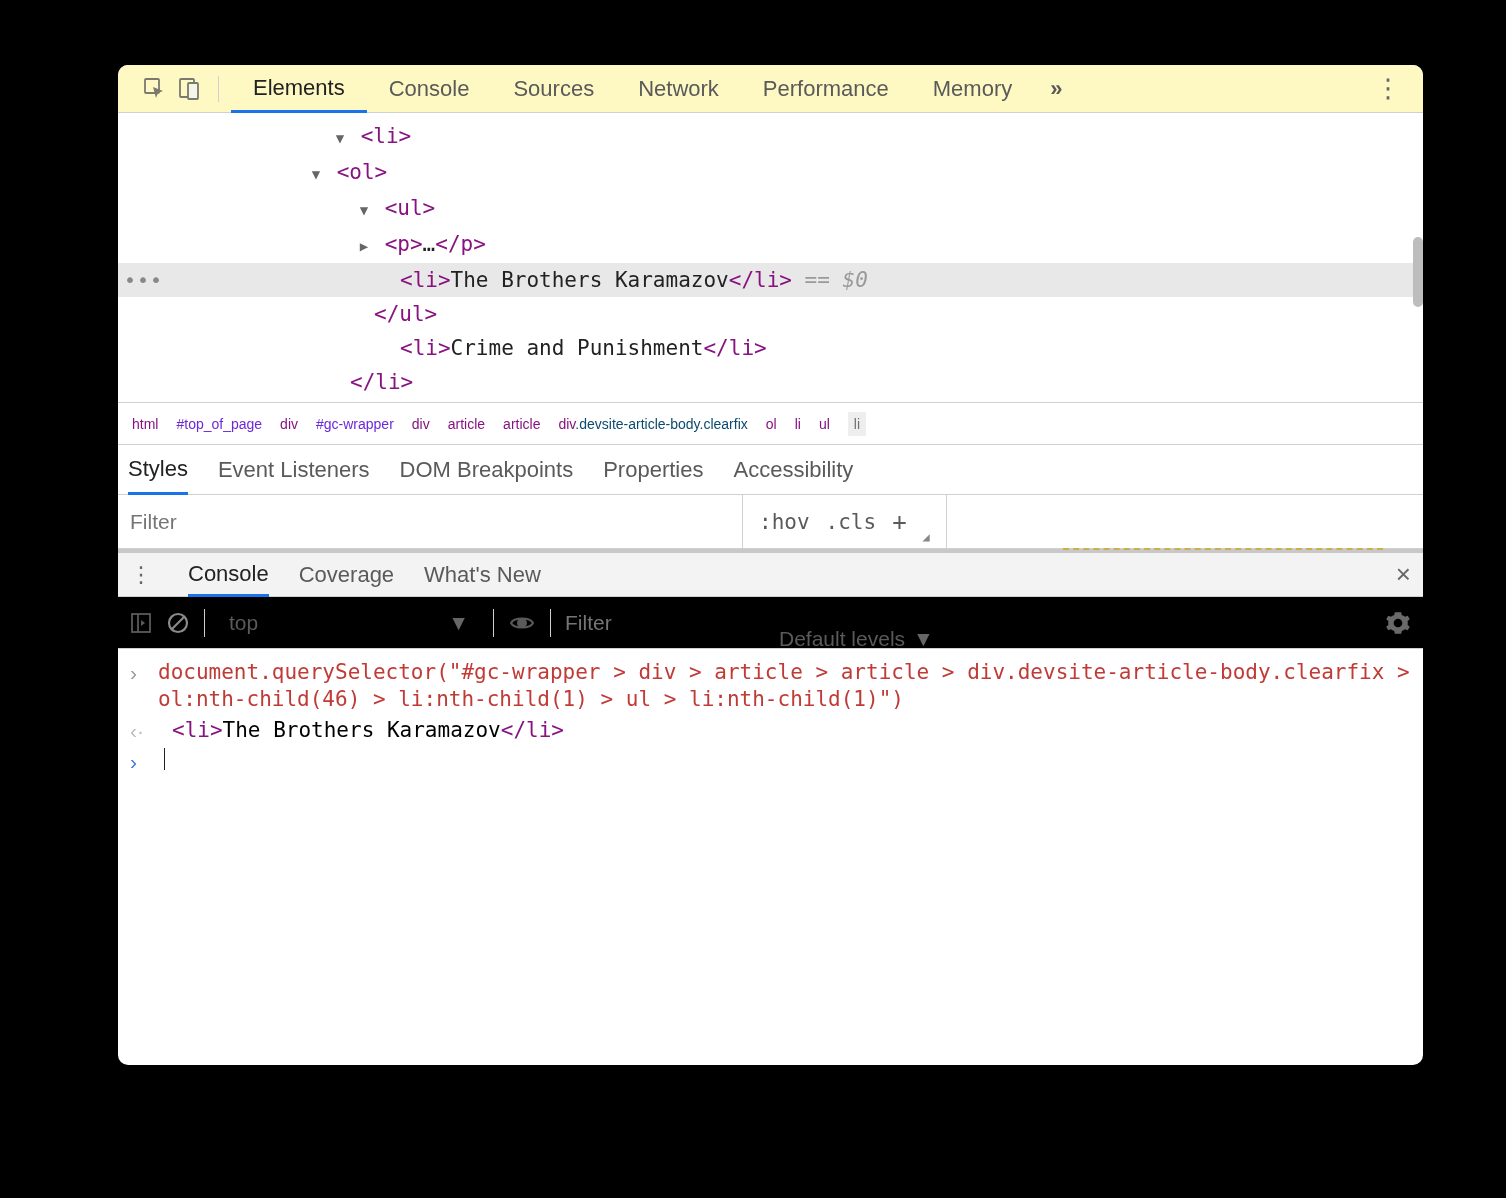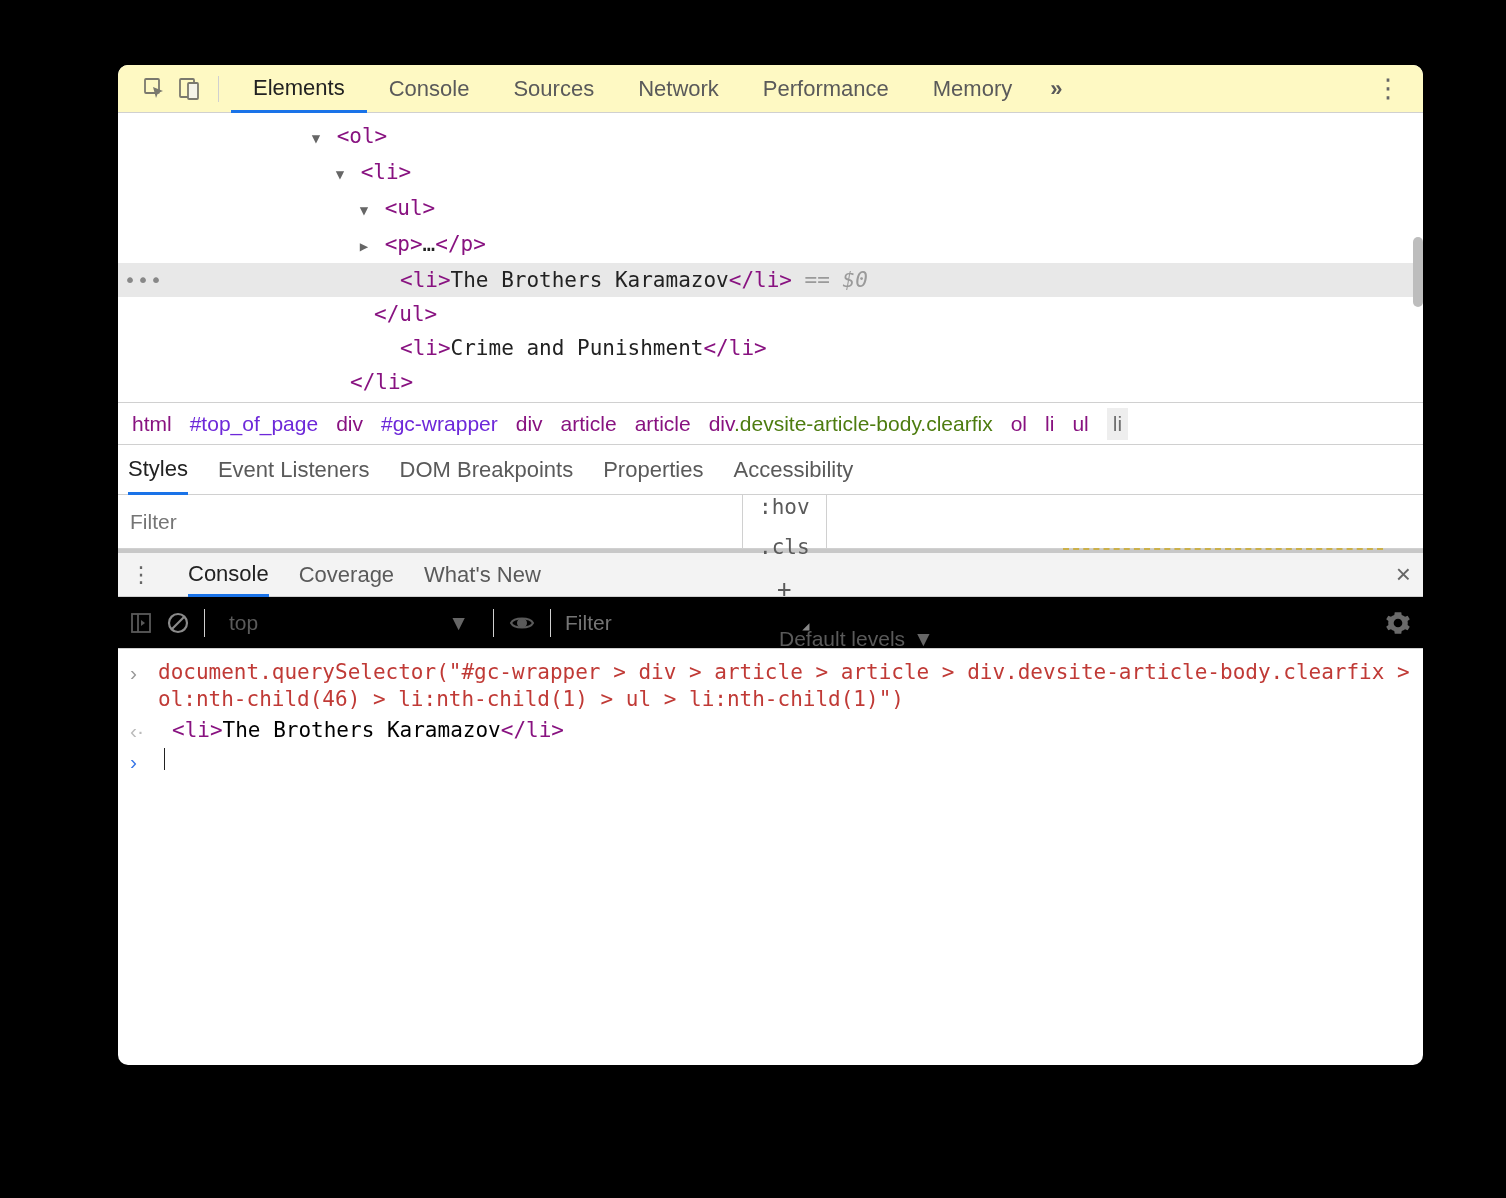--- a/index.html
+++ b/index.html
@@ -123,27 +123,27 @@
     letter-spacing: 1px;
   }
   .dom-tree-inner { padding-top: 6px;}
   
   .breadcrumbs {
     height: 42px;
     border-bottom: 1px solid #d0d0d0;
     display: flex;
     align-items: center;
     padding: 0 14px;
-    font-size: 21px;
+    font-size: 14px;
     color: #881280;
     gap: 18px;
     background: #fff;
   }
   .breadcrumbs span.id { color:#6d28d9;}
-  .breadcrumbs span.cls { color:#4d7c0f;}
+  .breadcrumbs span.cls { color:#0c4a6e;}
   .breadcrumbs .crumb.active {
     background: #eee;
     padding: 4px 6px;
     color:#707070;
   }
   
   .subtabs {
     height: 50px;
     border-bottom: 1px solid #d0d0d0;
     display: flex;
@@ -186,21 +186,20 @@
     width: 625px;
   }
   .hov-cls-box {
     display:flex;
     align-items:center;
     gap: 16px;
     padding: 0 16px;
     border-right:1px solid #d0d0d0;
     color:#5a5a5a;
     font-family: Menlo, monospace;
-    flex-direction: column;
   }
   .plus-btn { font-size: 24px; color:#5a5a5a; }
   .dashed-box {
     position:absolute;
     right: 40px;
     bottom: -4px;
     width: 320px;
     height: 4px;
     border-top: 2px dashed #cbb04a;
   }
@@ -302,22 +301,22 @@
     <div class="tab">Network</div>
     <div class="tab">Performance</div>
     <div class="tab">Memory</div>
     <div style="padding:0 16px;font-weight:bold;">»</div>
     <div class="spacer"></div>
     <div class="kebab">⋮</div>
   </div>
 
   <div class="dom-tree">
     <div class="dom-tree-inner" id="dom-lines">
+        <div class="dom-line"><span style="display:inline-block;width:214px"></span><span class="twisty">▼</span> <span class="tag">&lt;li&gt;</span></div>
         <div class="dom-line"><span style="display:inline-block;width:190px"></span><span class="twisty">▼</span> <span class="tag">&lt;ol&gt;</span></div>
-        <div class="dom-line"><span style="display:inline-block;width:214px"></span><span class="twisty">▼</span> <span class="tag">&lt;li&gt;</span></div>
         <div class="dom-line"><span style="display:inline-block;width:238px"></span><span class="twisty">▼</span> <span class="tag">&lt;ul&gt;</span></div>
         <div class="dom-line"><span style="display:inline-block;width:238px"></span><span class="twisty">▶</span> <span class="tag">&lt;p&gt;</span><span class="txt">…</span><span class="tag">&lt;/p&gt;</span></div>
         <div class="dom-line row-selected"><span class="row-gutter">•••</span><span style="display:inline-block;width:282px"></span><span class="tag">&lt;li&gt;</span><span class="txt">The Brothers Karamazov</span><span class="tag">&lt;/li&gt;</span><span class="eqvar"> == $0</span></div>
         <div class="dom-line"><span style="display:inline-block;width:256px"></span><span class="tag">&lt;/ul&gt;</span></div>
         <div class="dom-line"><span style="display:inline-block;width:282px"></span><span class="tag">&lt;li&gt;</span><span class="txt">Crime and Punishment</span><span class="tag">&lt;/li&gt;</span></div>
         <div class="dom-line"><span style="display:inline-block;width:232px"></span><span class="tag">&lt;/li&gt;</span></div>
         <div class="dom-line"><span style="display:inline-block;width:214px"></span><span class="twisty">▶</span> </div>
       </div>
     <div class="scrollbar"></div>
   </div>

